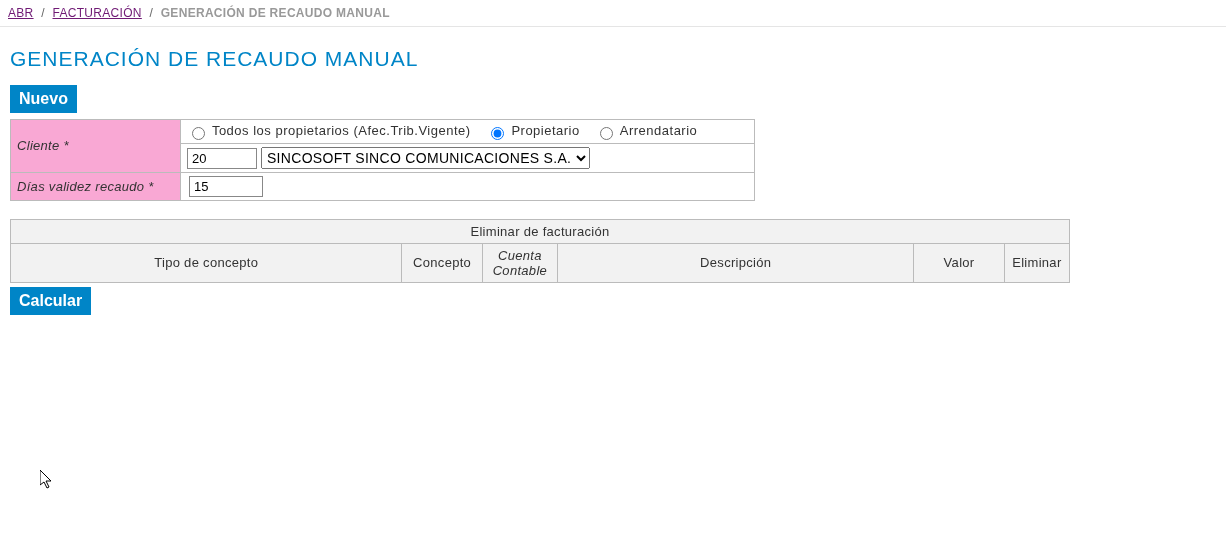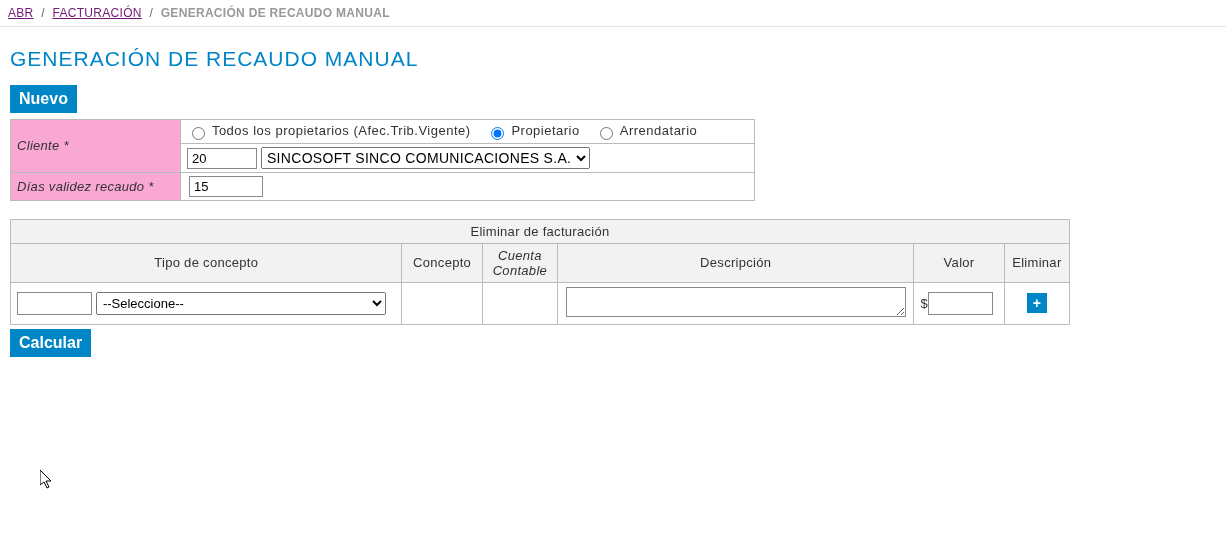--- a/index.html
+++ b/index.html
@@ -240,39 +240,20 @@
       <th colspan="6">Eliminar de facturación</th>
     </tr>
     <tr class="col-header">
       <th style="width:390px;">Tipo de concepto</th>
       <th style="width:80px;">Concepto</th>
       <th style="width:75px;font-style:italic;">Cuenta Contable</th>
       <th style="width:355px;">Descripción</th>
       <th style="width:90px;">Valor</th>
       <th style="width:65px;">Eliminar</th>
     </tr>
-    <tr>
-      <td style="text-align:left;">
-        <input type="text" class="code-input" value="" style="">
-        <select class="tipo-select">
-          <option>--Seleccione--</option>
-        </select>
-      </td>
-      <td></td>
-      <td></td>
-      <td>
-        <textarea class="desc-textarea" style=""></textarea>
-      </td>
-      <td style="text-align:left;white-space:nowrap;">
-        <span>$</span><input type="text" class="valor-input" value="" style="">
-      </td>
-      <td>
-        <button class="btn-add">+</button>
-      </td>
-    </tr>
   </tbody>
     </table>
 
   <div class="actions">
     <button class="btn-blue">Calcular</button>
   </div>
 
 </div>
 
 <svg class="cursor-arrow" width="16" height="20" viewBox="0 0 16 20">

